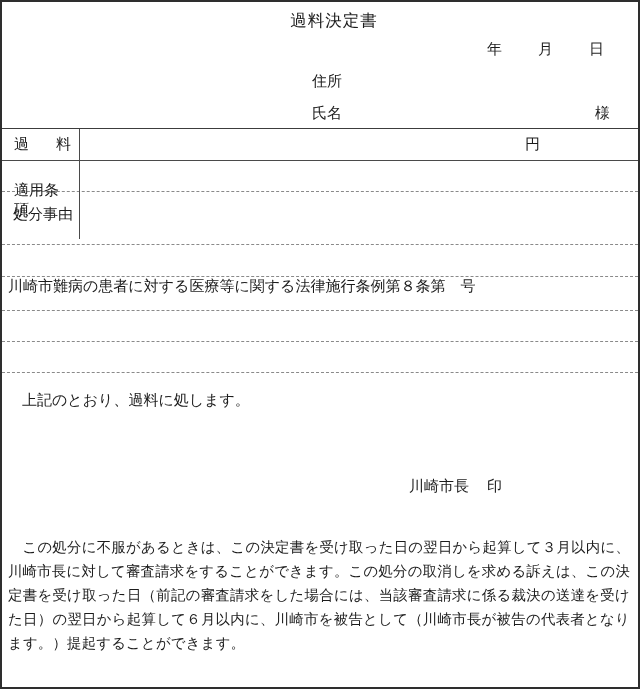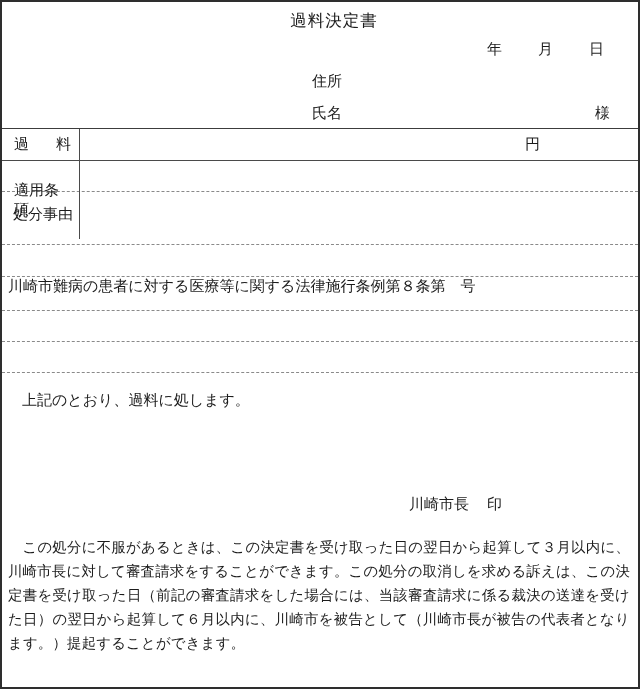--- a/index.html
+++ b/index.html
@@ -62,21 +62,21 @@
   .blank-row { box-sizing: border-box; border-top: 1px dashed #8a8a8a; }
   .blank-row.h1 { height: 32px; }
   .blank-row.h2 { height: 34px; }
   .blank-row.h3 { height: 31px; }
   .blank-row.h4 { height: 31px; }
   
   .closing { position: relative; height: 314px; }
   .declaration { position: absolute; top: 16px; left: 20px; line-height: 22px; }
   .signature {
     position: absolute;
-    top: 120px;
+    top: 102px;
     right: 0;
     display: flex;
     column-gap: 18px;
     padding-right: 136px;
     line-height: 22px;
   }
   .notice {
     position: absolute;
     top: 162px;
     left: 6px;

